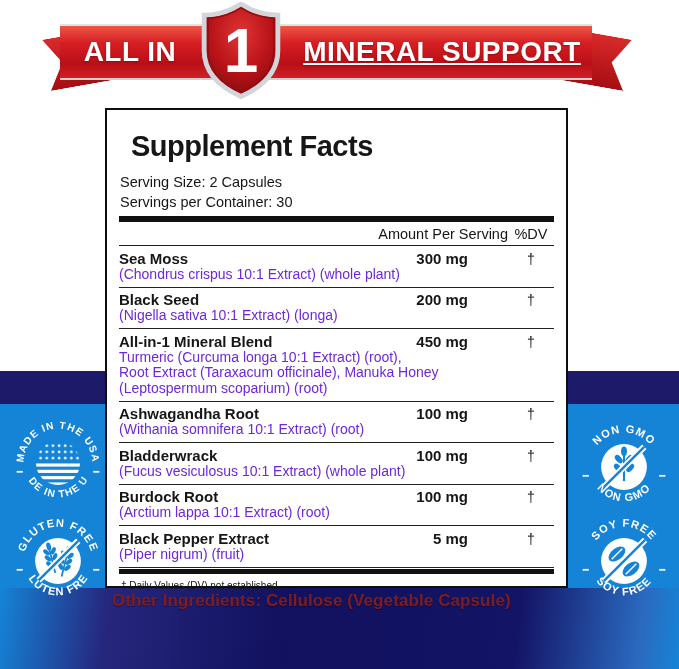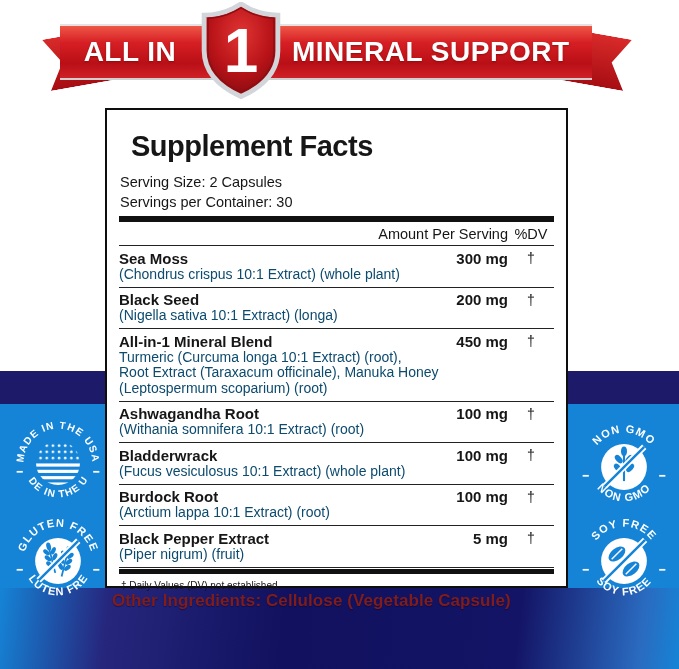--- a/index.html
+++ b/index.html
@@ -22,42 +22,42 @@
   .tail-right{left:566px;transform:rotate(10deg);
         clip-path:polygon(0 0,100% 0,74% 50%,100% 100%,0 100%);}
   .band{position:absolute;left:60px;top:24px;width:532px;height:56px;
         background:linear-gradient(180deg,#ee5747 0%,#d61f24 32%,#b90f16 72%,#cf2026 100%);
         border-top:2.5px solid #e3e3e3;border-bottom:2.5px solid #cfcfcf;
         box-sizing:border-box;display:flex;align-items:center;}
   .band-text{color:#ffffff;font-weight:800;font-size:28px;letter-spacing:.5px;
         text-shadow:0 1px 2px rgba(90,0,0,.45);white-space:nowrap;}
   .band-zone-left{flex:0 0 140px;text-align:center;}
   .band-zone-gap{flex:0 0 92px;}
-  .band-zone-right{flex:1;}
+  .band-zone-right{flex:1;text-align:center;text-decoration:underline;}
   .shield{position:absolute;left:197px;top:2px;width:88px;height:97px;}
   .shield-num{font-family:"Liberation Sans",sans-serif;font-weight:800;font-size:64px;fill:#ffffff;}
 
   
   .panel{position:absolute;left:105px;top:108px;width:463px;height:480px;z-index:3;
          background:#ffffff;border:2.5px solid #0e0e0e;box-sizing:border-box;
          padding:8px 12px 6px 12px;color:#161616;}
   .sf-title{font-size:29px;font-weight:800;letter-spacing:-.5px;line-height:32px;margin:12px;}
   .sf-serving{font-size:14.5px;line-height:16.5px;margin-left:1px;margin-top:3px;}
   .bar-thick{height:6px;background:#111;margin-top:6px;}
   .hdr-row{display:flex;align-items:baseline;font-size:14.5px;font-weight:500;
            padding:4px 0 3px 0;border-bottom:1.5px solid #222;}
   .hdr-amt{margin-left:auto;}
   .hdr-dv{flex:0 0 46px;text-align:center;}
   .row{padding:3.5px 0 4.5px 0;border-bottom:1.5px solid #222;}
   .row:last-of-type{border-bottom:none;}
-  .row-top{display:flex;align-items:center;}
+  .row-top{display:flex;align-items:flex-end;gap:40px;}
   .row-name{flex:1;font-size:15px;font-weight:700;line-height:17px;}
   .row-amt{flex:0 0 86px;text-align:right;font-size:15px;font-weight:600;}
   .row-dv{flex:0 0 46px;text-align:center;font-size:14px;}
-  .row-detail{font-size:14px;line-height:15.5px;color:#0c4a6e;}
+  .row-detail{font-size:14px;line-height:15.5px;color:#6d28d9;}
   .bar-thick2{height:5px;background:#111;margin-top:1px;}
   .footnote{font-size:10px;padding:6px 0 2px 2px;}
 
   .other-ing{position:absolute;left:112px;top:591px;width:470px;z-index:3;
         color:#7f1d1d;font-size:17px;font-weight:700;letter-spacing:.1px;
         text-shadow:0 1px 1px rgba(0,0,30,.4);}
 
   
   .badge{position:absolute;width:88px;height:88px;z-index:2;}
   .badge-usa{left:14px;top:419px;}

